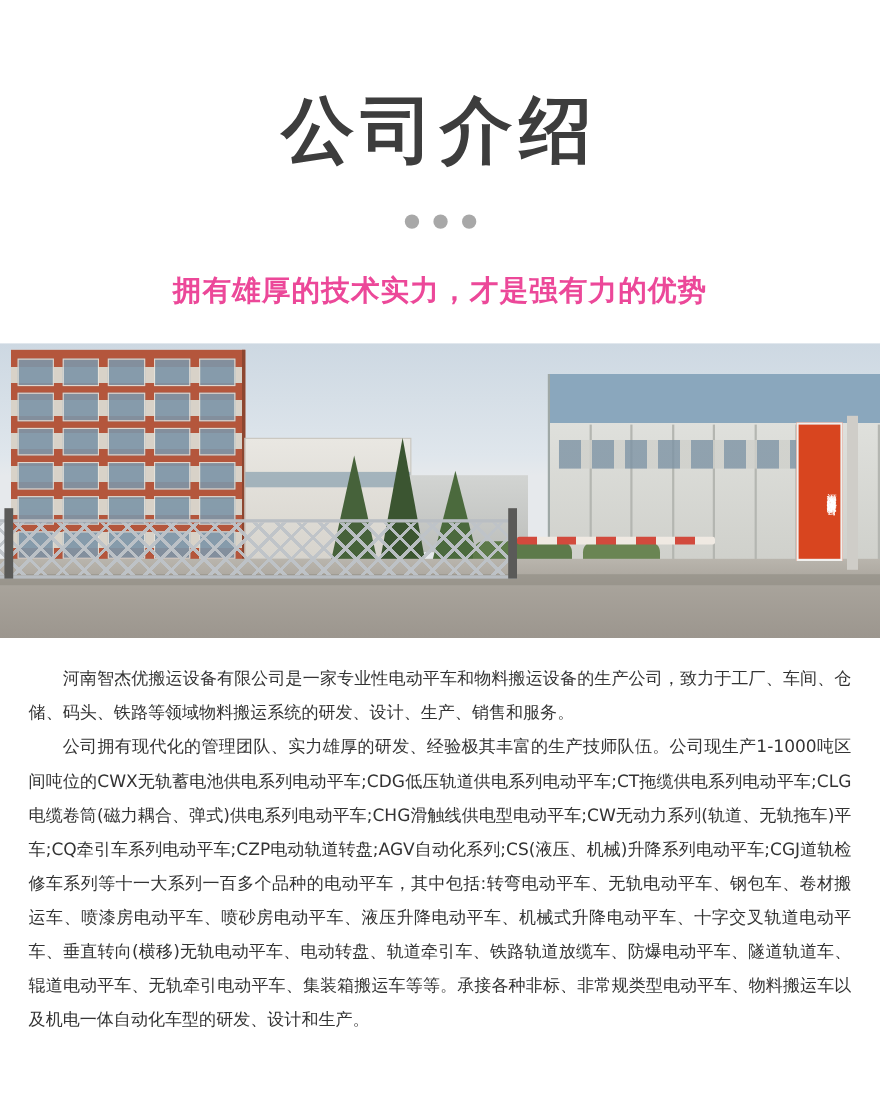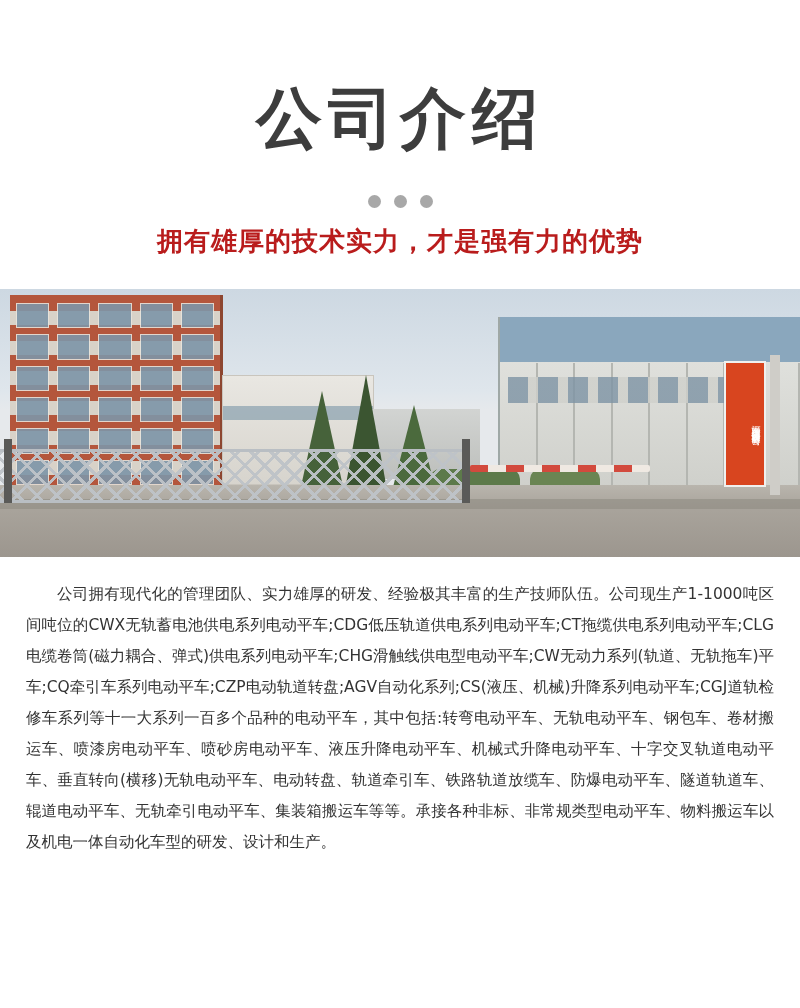--- a/index.html
+++ b/index.html
@@ -43,25 +43,25 @@
     gap: 13px;
     height: 14px;
   }
   .dot {
     width: 13px;
     height: 13px;
     border-radius: 50%;
     background: #a8a8a8;
   }
   .subtitle {
-    margin-top: 16px;
+    margin-top: 39px;
     font-family: Liberation Mono, monospace;
     font-size: 26px;
     font-weight: bold;
-    color: #b91c1c;
+    color: #ec4899;
     letter-spacing: 1px;
   }
 
   
   .photo-wrap {
     margin-top: 30px;
     width: 800px;
     height: 268px;
     position: relative;
     overflow: hidden;
@@ -346,16 +346,17 @@
       <div class="gate-post" style="left:4px"></div>
       <div class="gate-post" style="left:462px"></div>
       <div class="barrier"></div>
 
       <div class="pole"></div>
       <div class="sign">河南智杰优搬运设备有限公司</div>
     </div>
   </div>
 
   <div class="content">
+    <p>河南智杰优搬运设备有限公司是一家专业性电动平车和物料搬运设备的生产公司，致力于工厂、车间、仓储、码头、铁路等领域物料搬运系统的研发、设计、生产、销售和服务。</p>
     <p>公司拥有现代化的管理团队、实力雄厚的研发、经验极其丰富的生产技师队伍。公司现生产1-1000吨区间吨位的CWX无轨蓄电池供电系列电动平车;CDG低压轨道供电系列电动平车;CT拖缆供电系列电动平车;CLG电缆卷筒(磁力耦合、弹式)供电系列电动平车;CHG滑触线供电型电动平车;CW无动力系列(轨道、无轨拖车)平车;CQ牵引车系列电动平车;CZP电动轨道转盘;AGV自动化系列;CS(液压、机械)升降系列电动平车;CGJ道轨检修车系列等十一大系列一百多个品种的电动平车，其中包括:转弯电动平车、无轨电动平车、钢包车、卷材搬运车、喷漆房电动平车、喷砂房电动平车、液压升降电动平车、机械式升降电动平车、十字交叉轨道电动平车、垂直转向(横移)无轨电动平车、电动转盘、轨道牵引车、铁路轨道放缆车、防爆电动平车、隧道轨道车、辊道电动平车、无轨牵引电动平车、集装箱搬运车等等。承接各种非标、非常规类型电动平车、物料搬运车以及机电一体自动化车型的研发、设计和生产。</p>
   </div>
 
 </div>
 
 </body></html>

